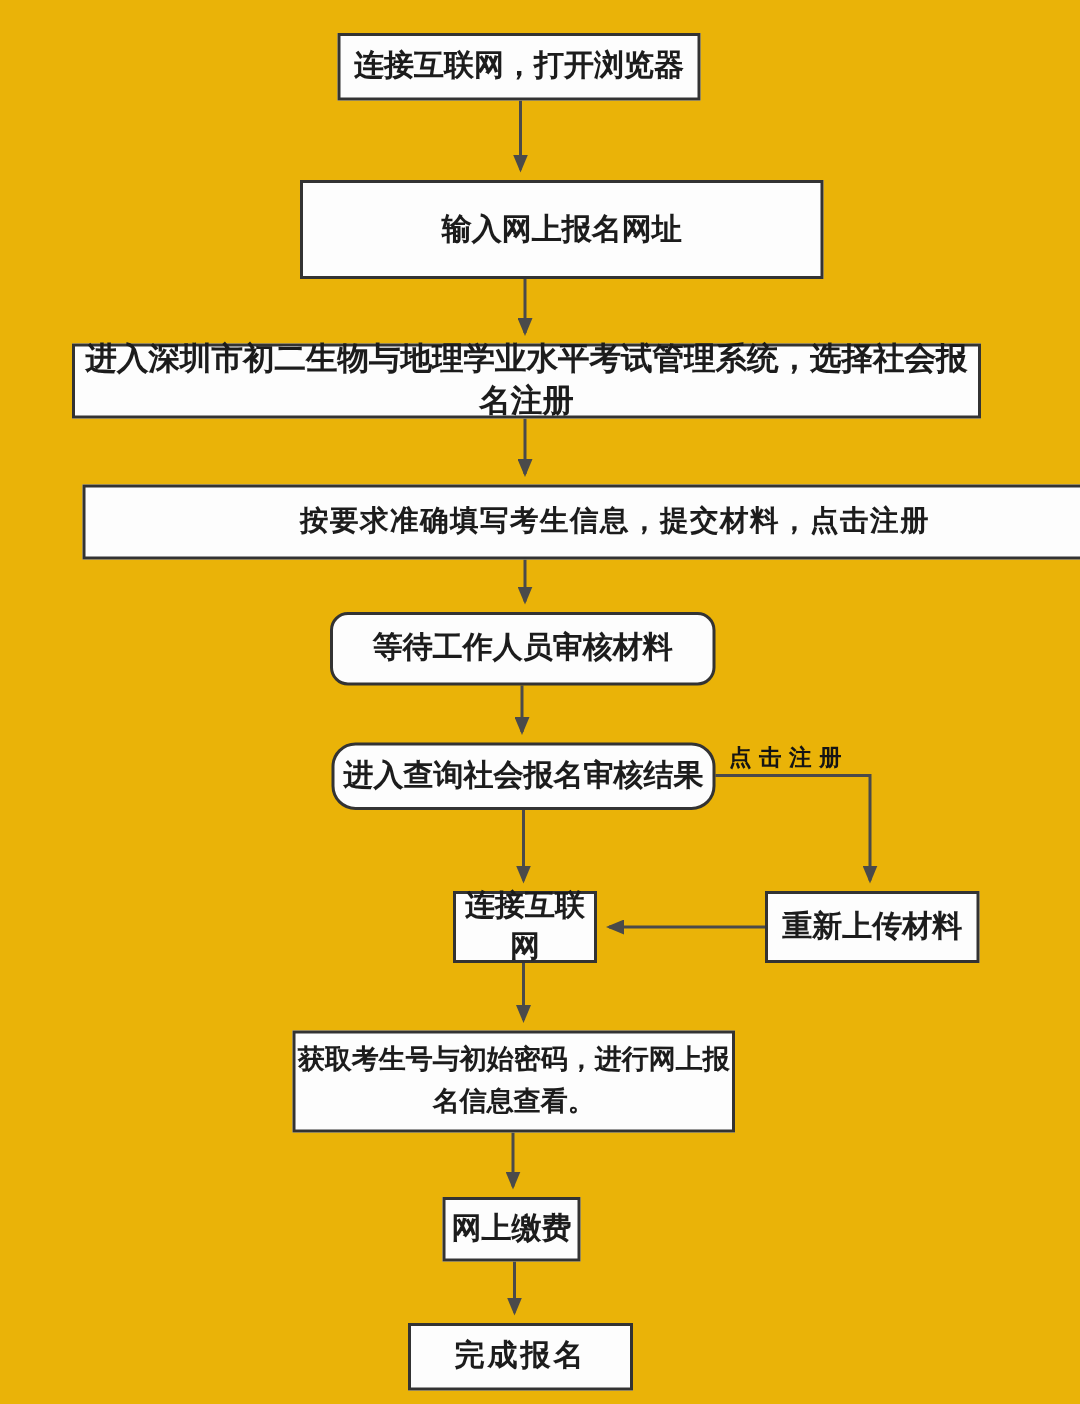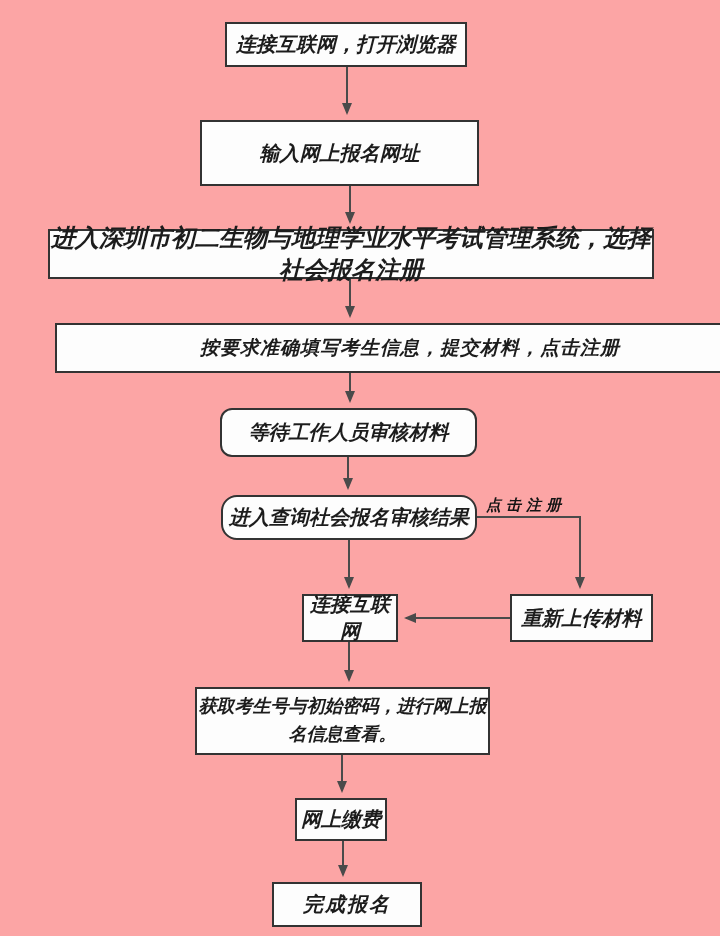--- a/index.html
+++ b/index.html
@@ -5,23 +5,22 @@
   html, body {
     margin: 0;
     padding: 0;
     background: #ffffff;
     font-family: "Liberation Sans", "DejaVu Sans", sans-serif;
   }
   .canvas {
     position: relative;
     width: 720px;
     height: 936px;
-    background: #fca5a5;
+    background: #eab308;
     overflow: hidden;
-    font-style: italic;
   }
   svg.edges {
     position: absolute;
     left: 0;
     top: 0;
     width: 720px;
     height: 936px;
   }
   .node {
     position: absolute;
@@ -33,29 +32,29 @@
     align-items: center;
     justify-content: center;
     text-align: center;
     color: #1c1c1c;
     font-weight: 600;
     font-size: 20px;
     line-height: 1.35;
   }
   .node .label { display: block; width: 100%; }
   #n1 { left: 225px; top: 22px;  width: 242px; height: 45px; }
-  #n2 { left: 200px; top: 120px; width: 279px; height: 66px; }
+  #n2 { left: 200px; top: 120px; width: 349px; height: 66px; }
   #n2 .url {
     font-family: "DejaVu Sans Mono", "Liberation Mono", monospace;
     font-size: 18px;
     letter-spacing: 2px;
     font-weight: 700;
     margin-top: 2px;
   }
-  #n3 { left: 48px;  top: 229px; width: 606px; height: 50px; font-size: 24px; }
+  #n3 { left: 48px;  top: 229px; width: 606px; height: 50px; font-size: 21px; }
   #n4 { left: 55px;  top: 323px; width: 710px; height: 50px; font-size: 19px; letter-spacing: 1px; }
   #n5 { left: 220px; top: 408px; width: 257px; height: 49px; border-radius: 12px; }
   #n6 { left: 221px; top: 495px; width: 256px; height: 45px; border-radius: 16px; }
   #n7 { left: 302px; top: 594px; width: 96px;  height: 48px; }
   #n8 { left: 510px; top: 594px; width: 143px; height: 48px; }
   #n9 { left: 195px; top: 687px; width: 295px; height: 68px; font-size: 18px; line-height: 1.55; }
   #n10 { left: 295px; top: 798px; width: 92px; height: 43px; }
   #n11 { left: 272px; top: 882px; width: 150px; height: 45px; letter-spacing: 2px; }
   .edge-label {
     position: absolute;

